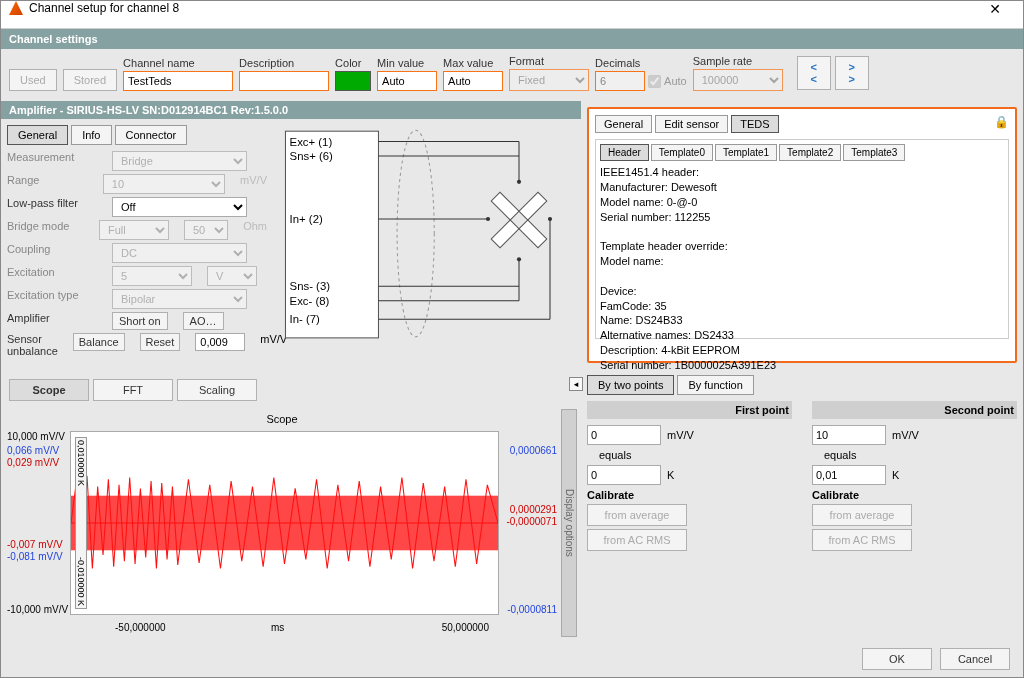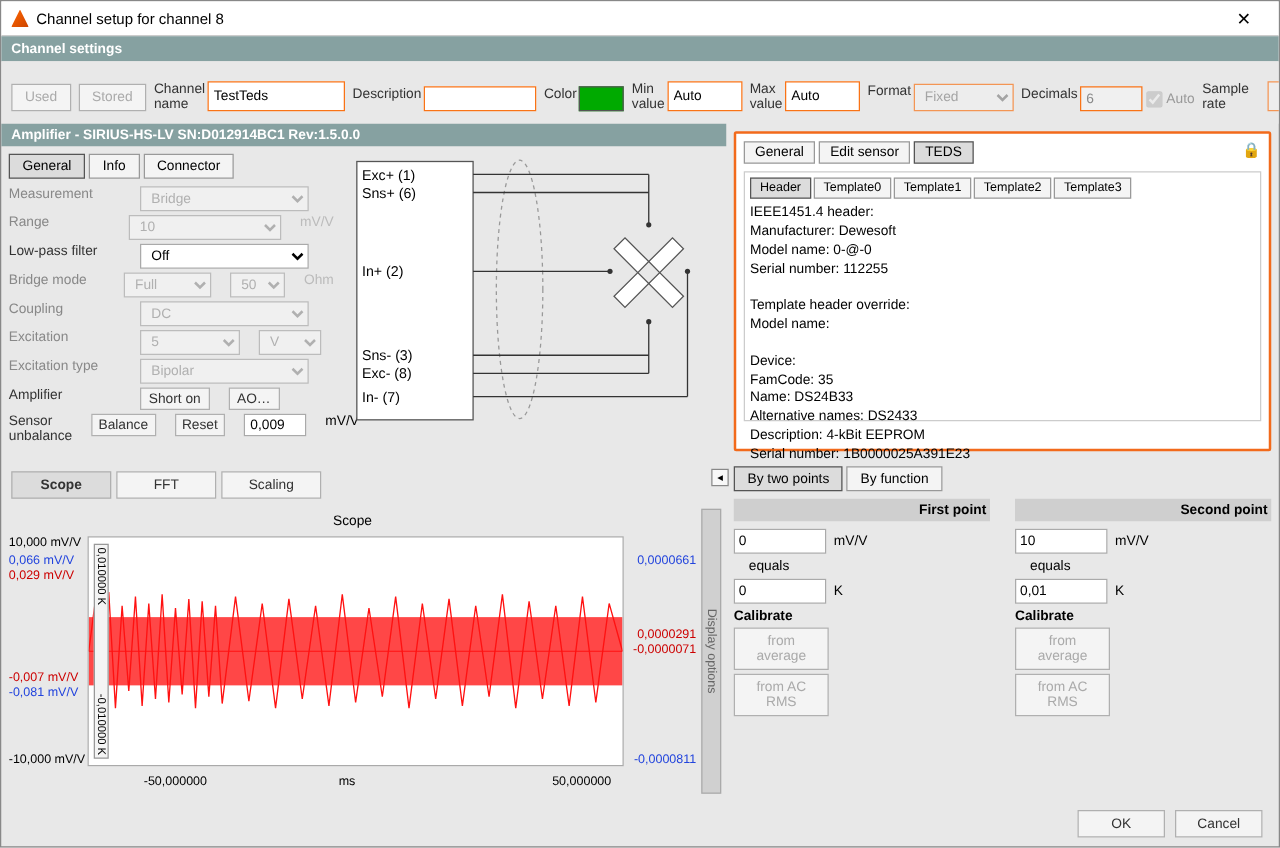--- a/index.html
+++ b/index.html
@@ -1,25 +1,25 @@
 <!DOCTYPE html>
 <html><head>
 <meta charset="utf-8">
 <style>
 *{box-sizing:border-box;margin:0;padding:0;font-family:"Segoe UI",Tahoma,sans-serif;font-size:11px}
 body{background:#e8e8e8;width:1024px;height:678px;overflow:hidden;border:1px solid #888}
-.titlebar{height:28px;background:#fff;display:flex;align-items:center;padding:0 8px;border-bottom:1px solid #ccc}
+.titlebar{height:28px;background:#fff;display:flex;align-items:flex-start;padding:0 8px;border-bottom:1px solid #ccc}
 .titlebar .icon{width:14px;height:14px;margin-right:6px;background:linear-gradient(135deg,#f60,#c40);clip-path:polygon(50% 0,100% 100%,0 100%)}
 .titlebar .title{flex:1;font-size:12px}
 .titlebar .close{width:40px;text-align:center;font-size:14px;cursor:pointer}
 .ribbon-hdr{background:#86a1a1;color:#fff;font-weight:bold;padding:4px 8px;font-size:11px}
 .settings{display:flex;gap:6px;padding:6px 8px 10px;align-items:flex-end;background:#e8e8e8}
 .btn{background:#f4f4f4;border:1px solid #b0b0b0;padding:4px 10px;cursor:pointer;color:#333}
 .btn.dis{color:#aaa}
-.fld{display:flex;flex-direction:row;gap:2px}
+.fld{display:flex;flex-direction:column;gap:2px}
 .fld label{color:#333}
 .fld input,.fld select{border:1px solid #f97316;padding:3px 4px;background:#fff;font-size:11px}
 .fld input[readonly],.fld select[disabled]{background:#f0f0f0;color:#888}
 .swatch{width:36px;height:20px;background:#0a0;border:1px solid #555}
 .nav-btns{display:flex;gap:4px;margin-left:8px}
 .nav-btns .btn{width:34px;text-align:center;color:#2673c4;font-weight:bold}
 .section-hdr{background:#86a1a1;color:#fff;font-weight:bold;padding:3px 8px}
 .cols{display:flex;height:540px}
 .left{width:580px;display:flex;flex-direction:column}
 .right{flex:1;display:flex;flex-direction:column}
@@ -53,21 +53,21 @@
 .scope-title{position:absolute;top:4px;left:0;right:0;text-align:center;font-size:11px}
 .ylab{position:absolute;font-size:10px}
 .sidebar{width:16px;background:#d0d0d0;display:flex;align-items:center;justify-content:center;writing-mode:vertical-rl;font-size:10px;color:#666;border:1px solid #aaa}
 .collapse{position:absolute;right:-2px;top:-2px;width:14px;height:14px;border:1px solid #888;background:#f8f8f8;text-align:center;line-height:12px;font-size:9px;cursor:pointer}
 .calib{padding:6px;flex:1}
 .calib-hdr{background:#cfcfcf;padding:3px;text-align:right;font-weight:bold;margin-bottom:6px}
 .calib-cols{display:flex;gap:20px}
 .calib-col{flex:1}
 .calib-col .row{display:flex;gap:6px;align-items:center;margin:4px 0}
 .calib-col input{width:74px;border:1px solid #aaa;padding:3px}
-.calib-col .btn{width:76px;margin-top:3px}
+.calib-col .btn{width:100px;margin-top:3px}
 .footer{position:absolute;bottom:8px;right:14px;display:flex;gap:8px}
 .footer .btn{width:70px;text-align:center}
 </style>
 </head>
 <body>
 
 <div class="titlebar">
  <div class="icon"></div>
  <div class="title">Channel setup for channel 8</div>
  <div class="close">✕</div>

